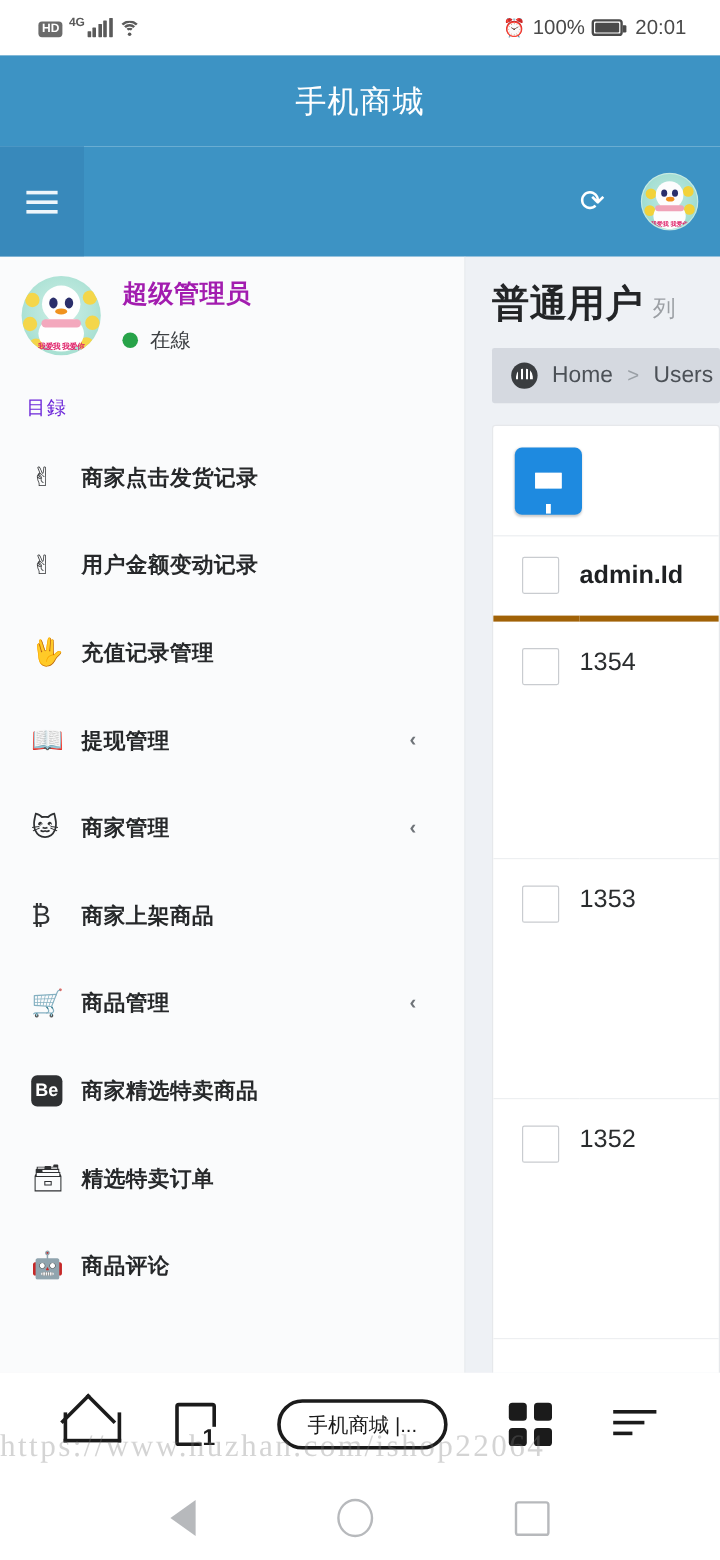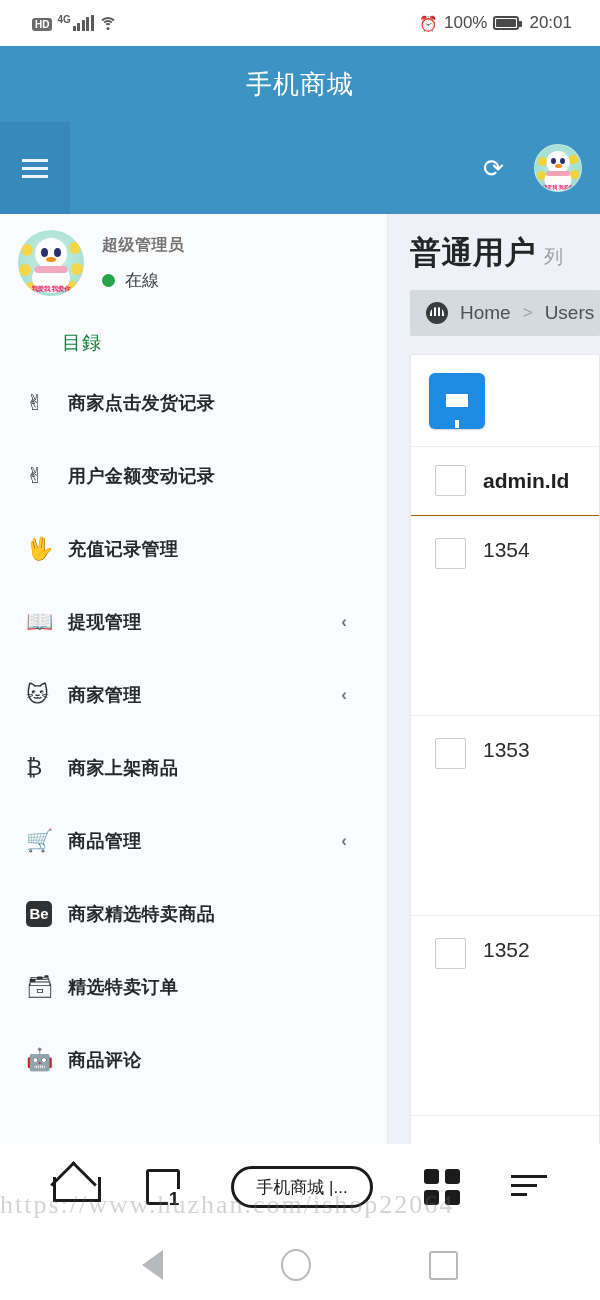--- a/index.html
+++ b/index.html
@@ -85,25 +85,25 @@
     width:66px;height:66px;border-radius:50%;overflow:hidden;position:relative;
     background:radial-gradient(circle at 50% 45%, #cdefe6 0%, #b2e4d8 55%, #96d9c8 100%);
   }
   .p-avatar .dot{position:absolute;width:12px;height:12px;border-radius:50%;background:#f4d64a;}
   .p-avatar .body{position:absolute;left:50%;transform:translateX(-50%);background:#fefefe;border-radius:50%;}
   .p-avatar .scarf{position:absolute;left:50%;transform:translateX(-50%);background:#f3a8bd;border-radius:4px;}
   .p-avatar .eye{position:absolute;width:7px;height:9px;border-radius:50%;background:#2b2f6b;}
   .p-avatar .nose{position:absolute;width:10px;height:5px;border-radius:50%;background:#f0921e;}
   .p-avatar .txt{position:absolute;bottom:2px;left:0;right:0;text-align:center;font-size:6.5px;color:#e0246b;font-weight:bold;letter-spacing:-.3px;}
   .p-info{ display:flex; flex-direction:column; gap:13px; }
-  .p-name{ font-size:16px; font-weight:bold; color:#737373; letter-spacing:.5px;}
+  .p-name{ font-size:21px; font-weight:bold; color:#a21caf; letter-spacing:.5px;}
   .p-status{ display:flex; align-items:center; gap:10px; font-size:17px; color:#3d4043;text-align:center;}
   .p-status .ledge{ width:13px;height:13px;border-radius:50%;background:#27a349;display:block;}
 
-  .sect-title{ font-size:19px; color:#15803d; padding:30px 0 10px 22px; letter-spacing:1px;margin-left:40px;}
+  .sect-title{ font-size:16px; color:#6d28d9; padding:30px 0 10px 22px; letter-spacing:1px;}
 
   .menu{ list-style:none; }
   .menu li{
     height:73px; display:flex; align-items:center; padding:0 24px 0 26px; position:relative;
   }
   .mi-icon{ width:42px; font-size:22px; color:#2f3133; display:flex; align-items:center; line-height:1;}
   .mi-label{ font-size:18px; color:#26282a; font-weight:bold; letter-spacing:.4px;}
   .mi-arrow{ position:absolute; right:40px; font-size:17px; color:#6f7479; font-weight:bold;}
 
   
@@ -131,21 +131,21 @@
     width:56px;height:56px;background:#1e8ae0;border-radius:6px;display:flex;align-items:center;justify-content:center;
     box-shadow:0 1px 2px rgba(0,0,0,.2);
   }
   .funnel{ width:0;height:0;border-left:11px solid #fff;border-right:11px solid #fff;border-top:13px solid #fff;
      position:relative;}
   .funnel::after{content:"";position:absolute;left:-2px;top:13px;width:4px;height:8px;background:#fff;}
 
   table{ width:100%; border-collapse:collapse;}
   th,td{ text-align:left; padding:0; }
   .tr-row{ height:200px; border-bottom:1px solid #edeff1;}
-  .th-row{ height:68px; border-bottom:1px solid #a16207;}
+  .th-row{ height:68px; border-bottom:5px solid #a16207;}
   .cb-cell{ width:72px; padding-left:24px; vertical-align:middle;}
   .checkbox{ width:31px;height:31px;border:1.5px solid #c9ccd0;background:#fff;border-radius:2px;display:block;}
   .th-id{ font-size:21px; font-weight:bold; color:#1f2123; vertical-align:middle;}
   .td-id{ font-size:21px; color:#2b2d2f; vertical-align:middle;}
   .tr-row td, .th-row td, .th-row th{ vertical-align:middle;}
   .tr-row .cb-cell, .tr-row .td-id{ vertical-align:top; padding-top:22px;}
 
   
   .appbar{
     height:86px; width:600px; background:#ffffff; display:flex; align-items:center;

